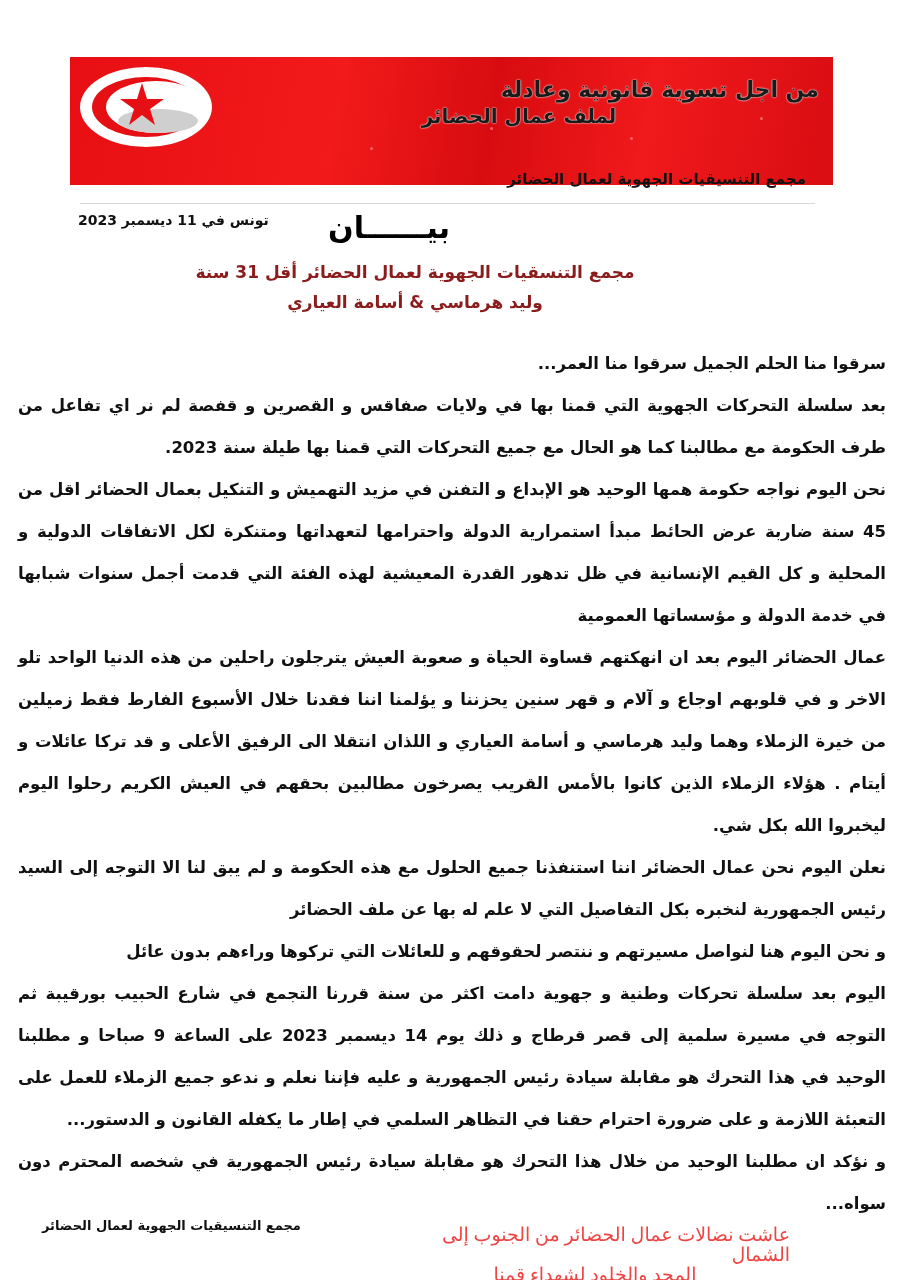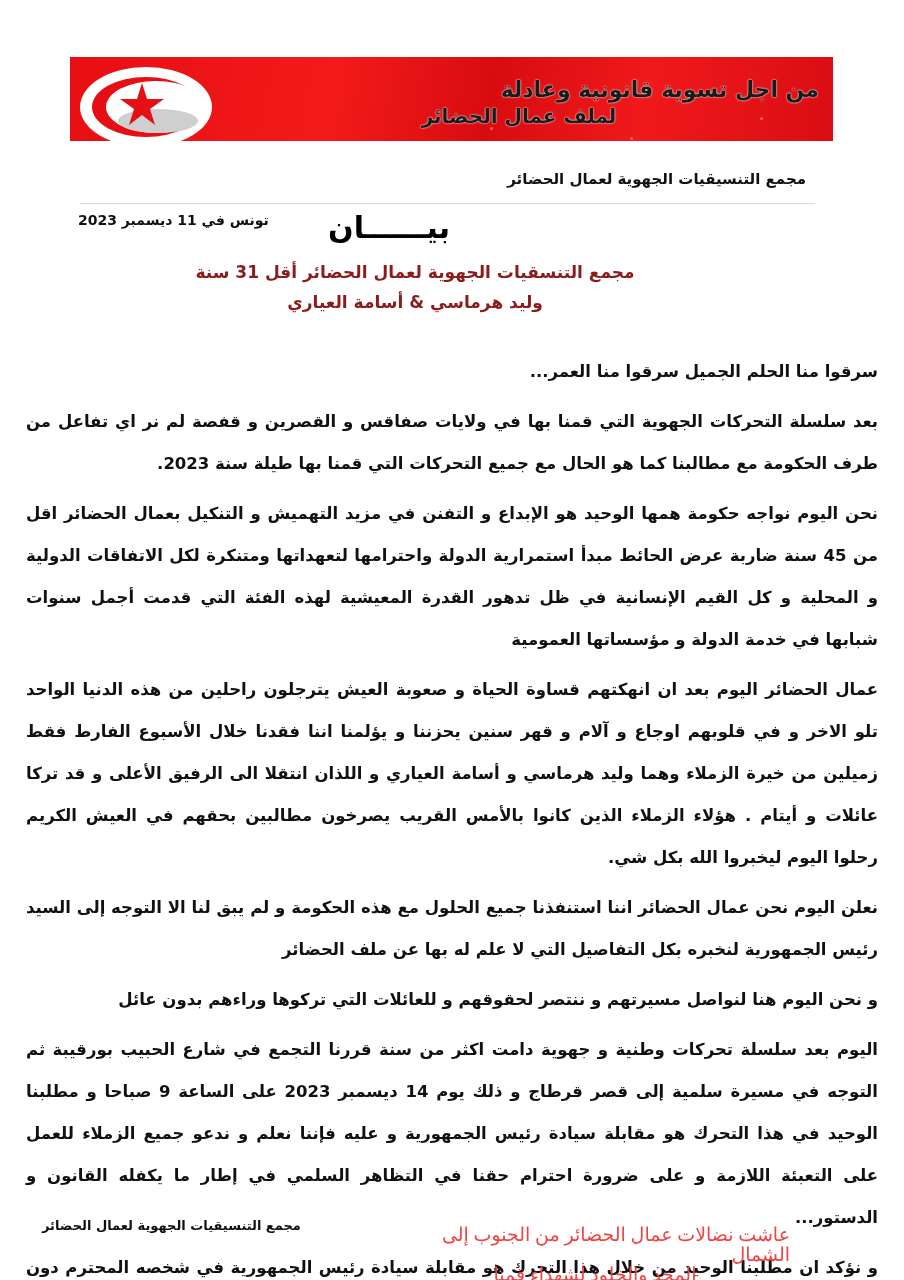--- a/index.html
+++ b/index.html
@@ -1,21 +1,21 @@
 <!DOCTYPE html>
 <html><head>
 <meta charset="utf-8">
 <style>
   html, body { margin: 0; padding: 0; background: #ffffff; }
   body {
     width: 904px; height: 1280px; position: relative; overflow: hidden;
     font-family: "DejaVu Sans", sans-serif; color: #111;
   }
   .banner {
-    position: absolute; left: 70px; top: 57px; width: 763px; height: 84px;
+    position: absolute; left: 70px; top: 57px; width: 763px; height: 128px;
     background: linear-gradient(100deg, #e80f14 0%, #f21a1a 35%, #d80c10 55%, #f0191b 75%, #d90d12 100%);
     overflow: hidden;
   }
   .banner .spark {
     position: absolute; width: 3px; height: 3px; border-radius: 50%; background: #ff8a8a; opacity: .7;
   }
   .emblem {
     position: absolute; left: 6px; top: 6px; width: 140px; height: 88px;
   }
   .banner-text {
@@ -45,21 +45,21 @@
   .subtitle {
     position: absolute; left: 150px; width: 530px; text-align: center; direction: rtl;
     font-size: 17px; font-weight: bold; color: #8b1c1c;
   }
   .sub1 { top: 262px; }
   .sub2 { top: 292px; }
   .body-text {
     position: absolute; left: 18px; top: 343px; width: 868px; direction: rtl; text-align: justify;
     font-size: 16.5px; font-weight: bold; line-height: 42px; color: #111;
   }
-  .body-text p { margin: 8px; }
+  .body-text p { margin: 0; }
   .sig-left {
     position: absolute; left: 42px; top: 1218px; direction: rtl;
     font-size: 13px; font-weight: bold; color: #111;
   }
   .closing {
     position: absolute; left: 400px; top: 1225px; width: 390px; direction: rtl; text-align: center;
     font-size: 19px; color: #ef4444; line-height: 20px; font-family: Liberation Serif, serif;
   }
   .closing span { display: block; }
   .closing .c1 { text-align: right; }

